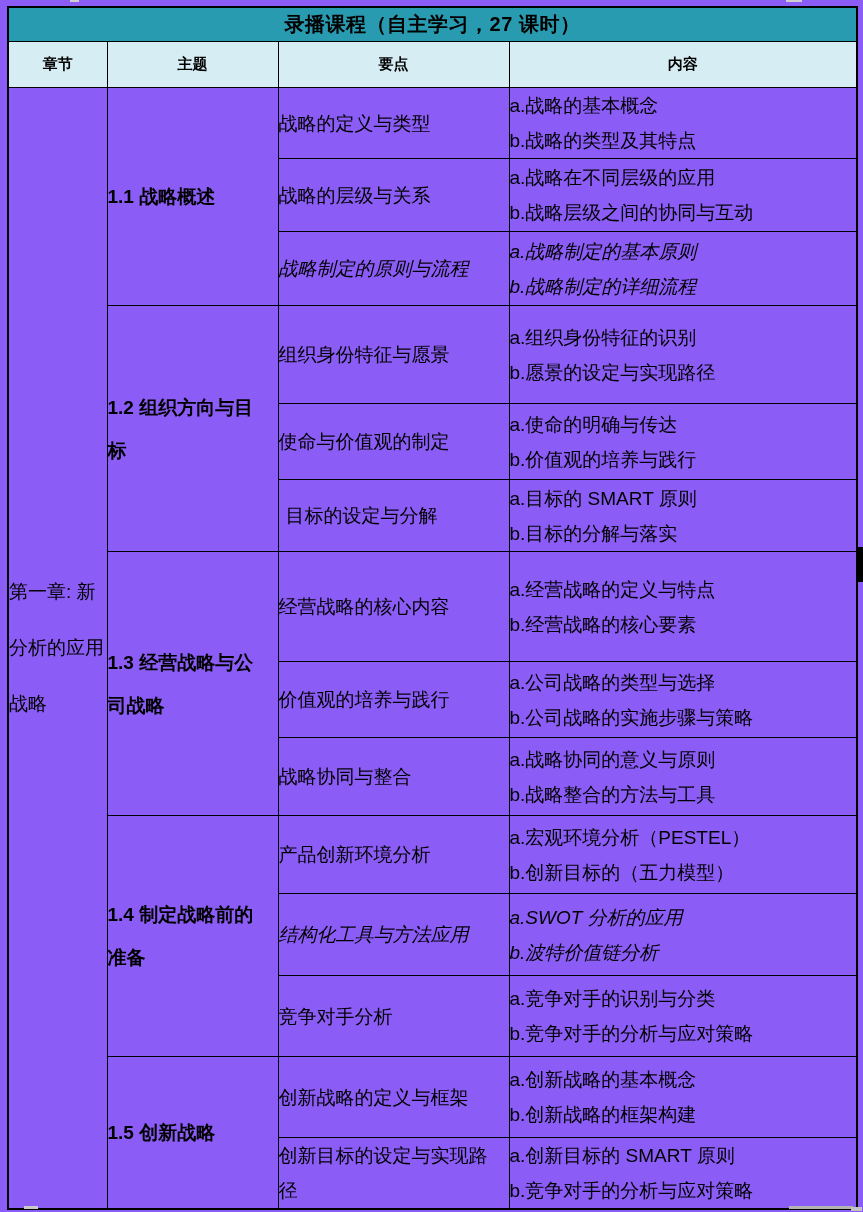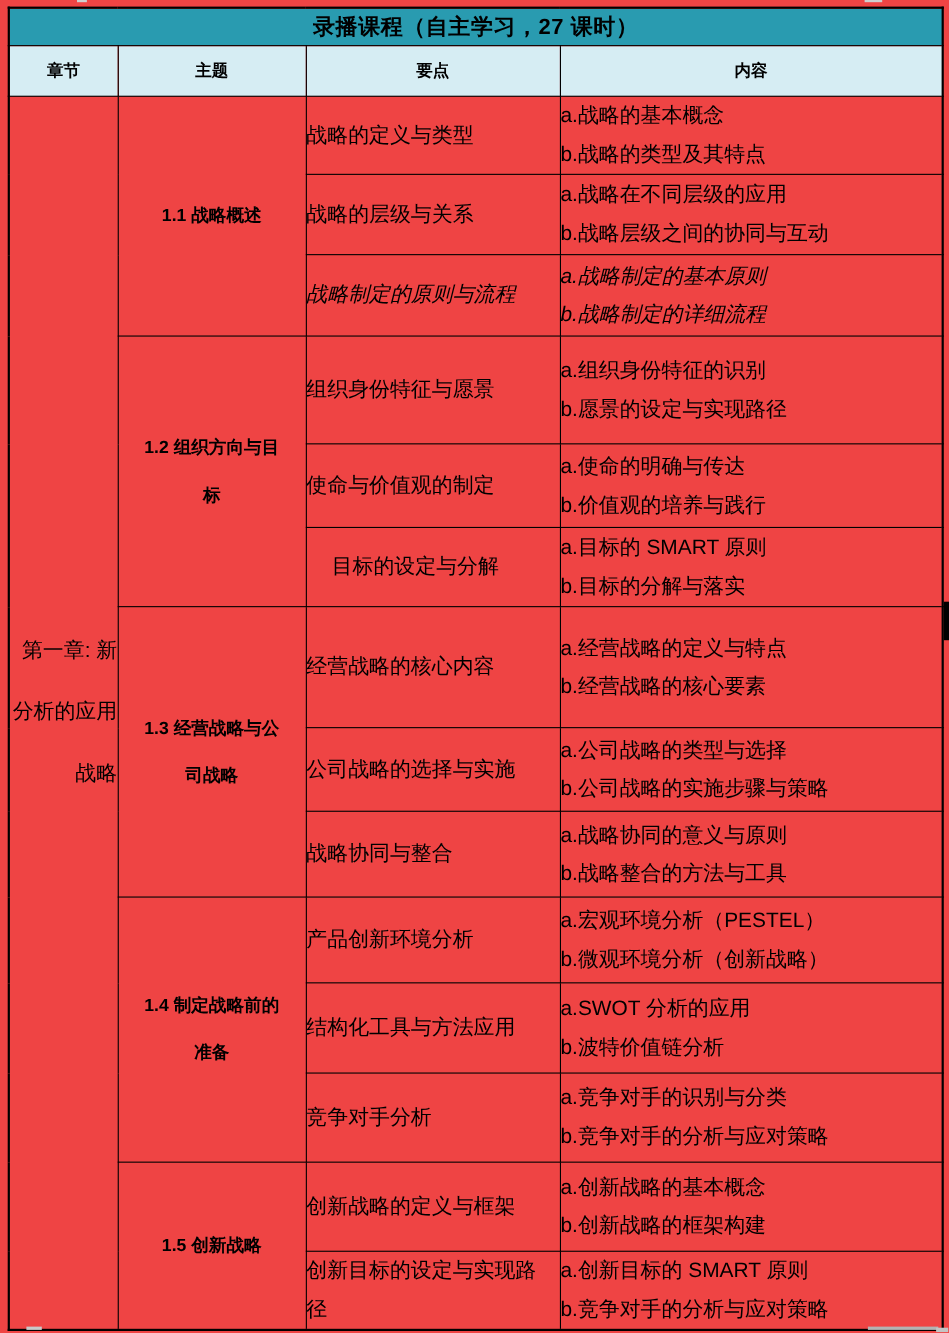--- a/index.html
+++ b/index.html
@@ -5,21 +5,21 @@
   html, body {
     margin: 0; padding: 0;
     width: 863px; height: 1212px;
     overflow: hidden;
     background: #ffffff;
     font-family: "Liberation Sans", "DejaVu Sans", sans-serif;
   }
   .page {
     position: relative;
     width: 863px; height: 1212px;
-    background: #ef4444;
+    background: #8b5cf6;
   }
   table.course {
     position: absolute;
     left: 7px; top: 6px;
     width: 849px;
     border-collapse: collapse;
     table-layout: fixed;
     border: 2px solid #000;
   }
   table.course td {
@@ -38,27 +38,27 @@
     height: 33px;
     letter-spacing: 0.5px;
   }
   .head-cell {
     background: var(--subheader-bg, #D6EDF3);
     font-weight: 700;
     font-size: 15px;
     text-align: center;
     height: 45px;
   }
-  .chapter-cell { text-align: right; font-size: 19px; }
+  .chapter-cell { text-align: left; font-size: 19px; }
   .ch-line   { line-height: 56px; }
-  .topic-cell { text-align: center; font-weight: 700; font-size: 16px; }
+  .topic-cell { font-weight: 700; font-size: 19px; }
   .topic-line { line-height: 43px; }
   .point-cell { text-align: left; font-size: 19px; }
   .point-line { line-height: 35px; }
-  .point-cell.left { text-align: left; padding-left: 23px; }
+  .point-cell.left { text-align: left; padding-left: 7px; }
   .content-cell { text-align: left; font-size: 19px; padding-left: 8px; }
   .content-line { line-height: 35px; white-space: nowrap; }
   .artifact { position: absolute; }
   .artifact.black-bar { left: 858px; top: 547px; width: 5px;  height: 35px; background: #000; }
   .artifact.gray-bar  { left: 789px; top: 1206px; width: 64px; height: 3px; background: #b3b3b3; }
   .artifact.gray-sq   { left: 851px; top: 1207px; width: 11px; height: 4px; background: #c4c4c4; }
   .artifact.tick-left { left: 24px;  top: 1206px; width: 14px; height: 3px; background: #c9c9c9; }
   .artifact.tick-top1 { left: 70px;  top: 0;      width: 9px;  height: 2px; background: #cfcfcf; }
   .artifact.tick-top2 { left: 786px; top: 0;      width: 16px; height: 2px; background: #cfcfcf; }
 </style>
@@ -160,21 +160,21 @@
           <td class="point-cell">
             <div class="point-line">经营战略的核心内容</div>
           </td>
           <td class="content-cell">
             <div class="content-line">a.经营战略的定义与特点</div>
             <div class="content-line">b.经营战略的核心要素</div>
           </td>
         </tr>
         <tr style="height: 76px;">
           <td class="point-cell">
-            <div class="point-line">公司战略的选择与实施</div>
+            <div class="point-line">价值观的培养与践行</div>
           </td>
           <td class="content-cell">
             <div class="content-line">a.公司战略的类型与选择</div>
             <div class="content-line">b.公司战略的实施步骤与策略</div>
           </td>
         </tr>
         <tr style="height: 78px;">
           <td class="point-cell">
             <div class="point-line">战略协同与整合</div>
           </td>
@@ -186,24 +186,24 @@
         <tr style="height: 78px;">
           <td class="topic-cell" rowspan="3">
             <div class="topic-line">1.4 制定战略前的</div>
             <div class="topic-line">准备</div>
           </td>
           <td class="point-cell">
             <div class="point-line">产品创新环境分析</div>
           </td>
           <td class="content-cell">
             <div class="content-line">a.宏观环境分析（PESTEL）</div>
-            <div class="content-line">b.微观环境分析（创新战略）</div>
-          </td>
-        </tr>
-        <tr style="height: 82px;">
+            <div class="content-line">b.创新目标的（五力模型）</div>
+          </td>
+        </tr>
+        <tr style="height: 82px; font-style: italic;">
           <td class="point-cell">
             <div class="point-line">结构化工具与方法应用</div>
           </td>
           <td class="content-cell">
             <div class="content-line">a.SWOT 分析的应用</div>
             <div class="content-line">b.波特价值链分析</div>
           </td>
         </tr>
         <tr style="height: 81px;">
           <td class="point-cell">

